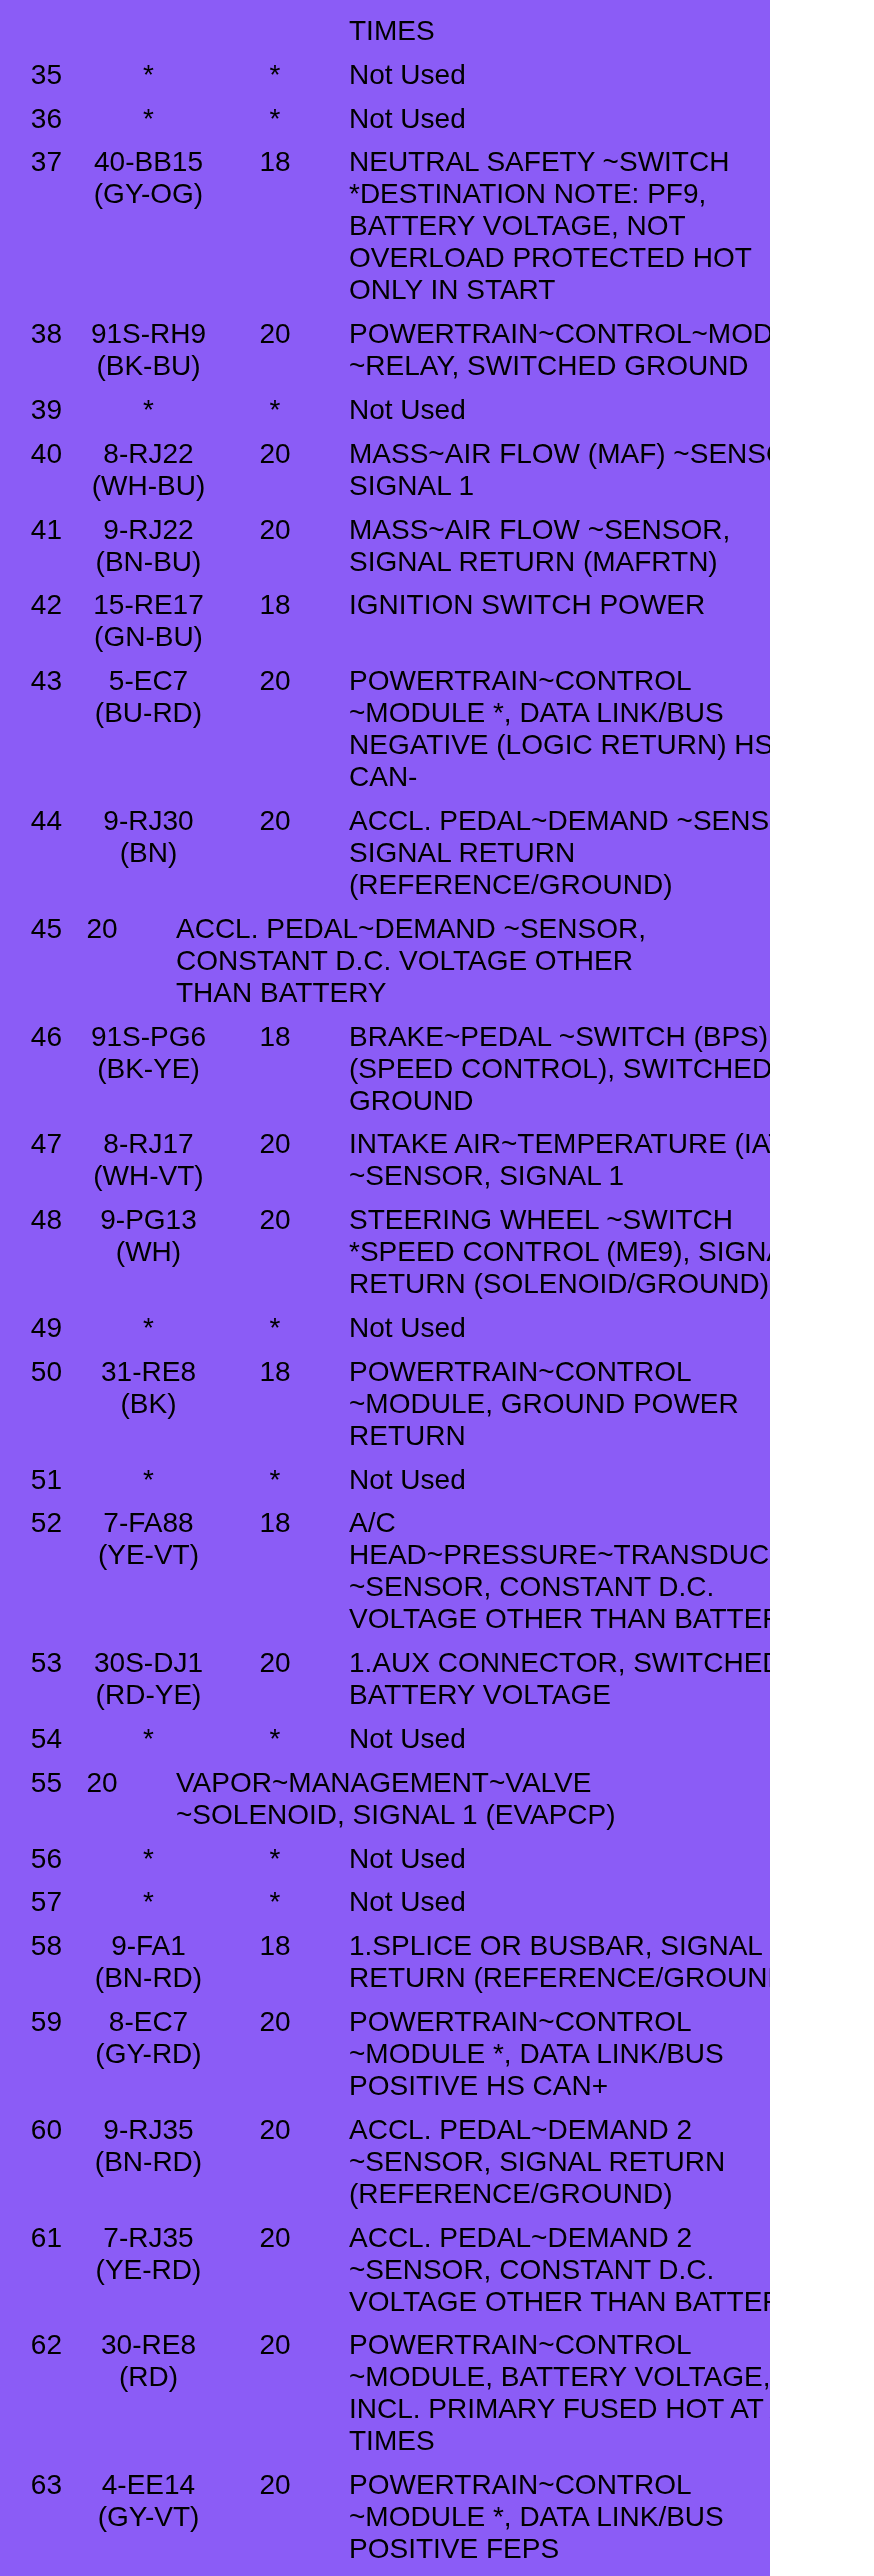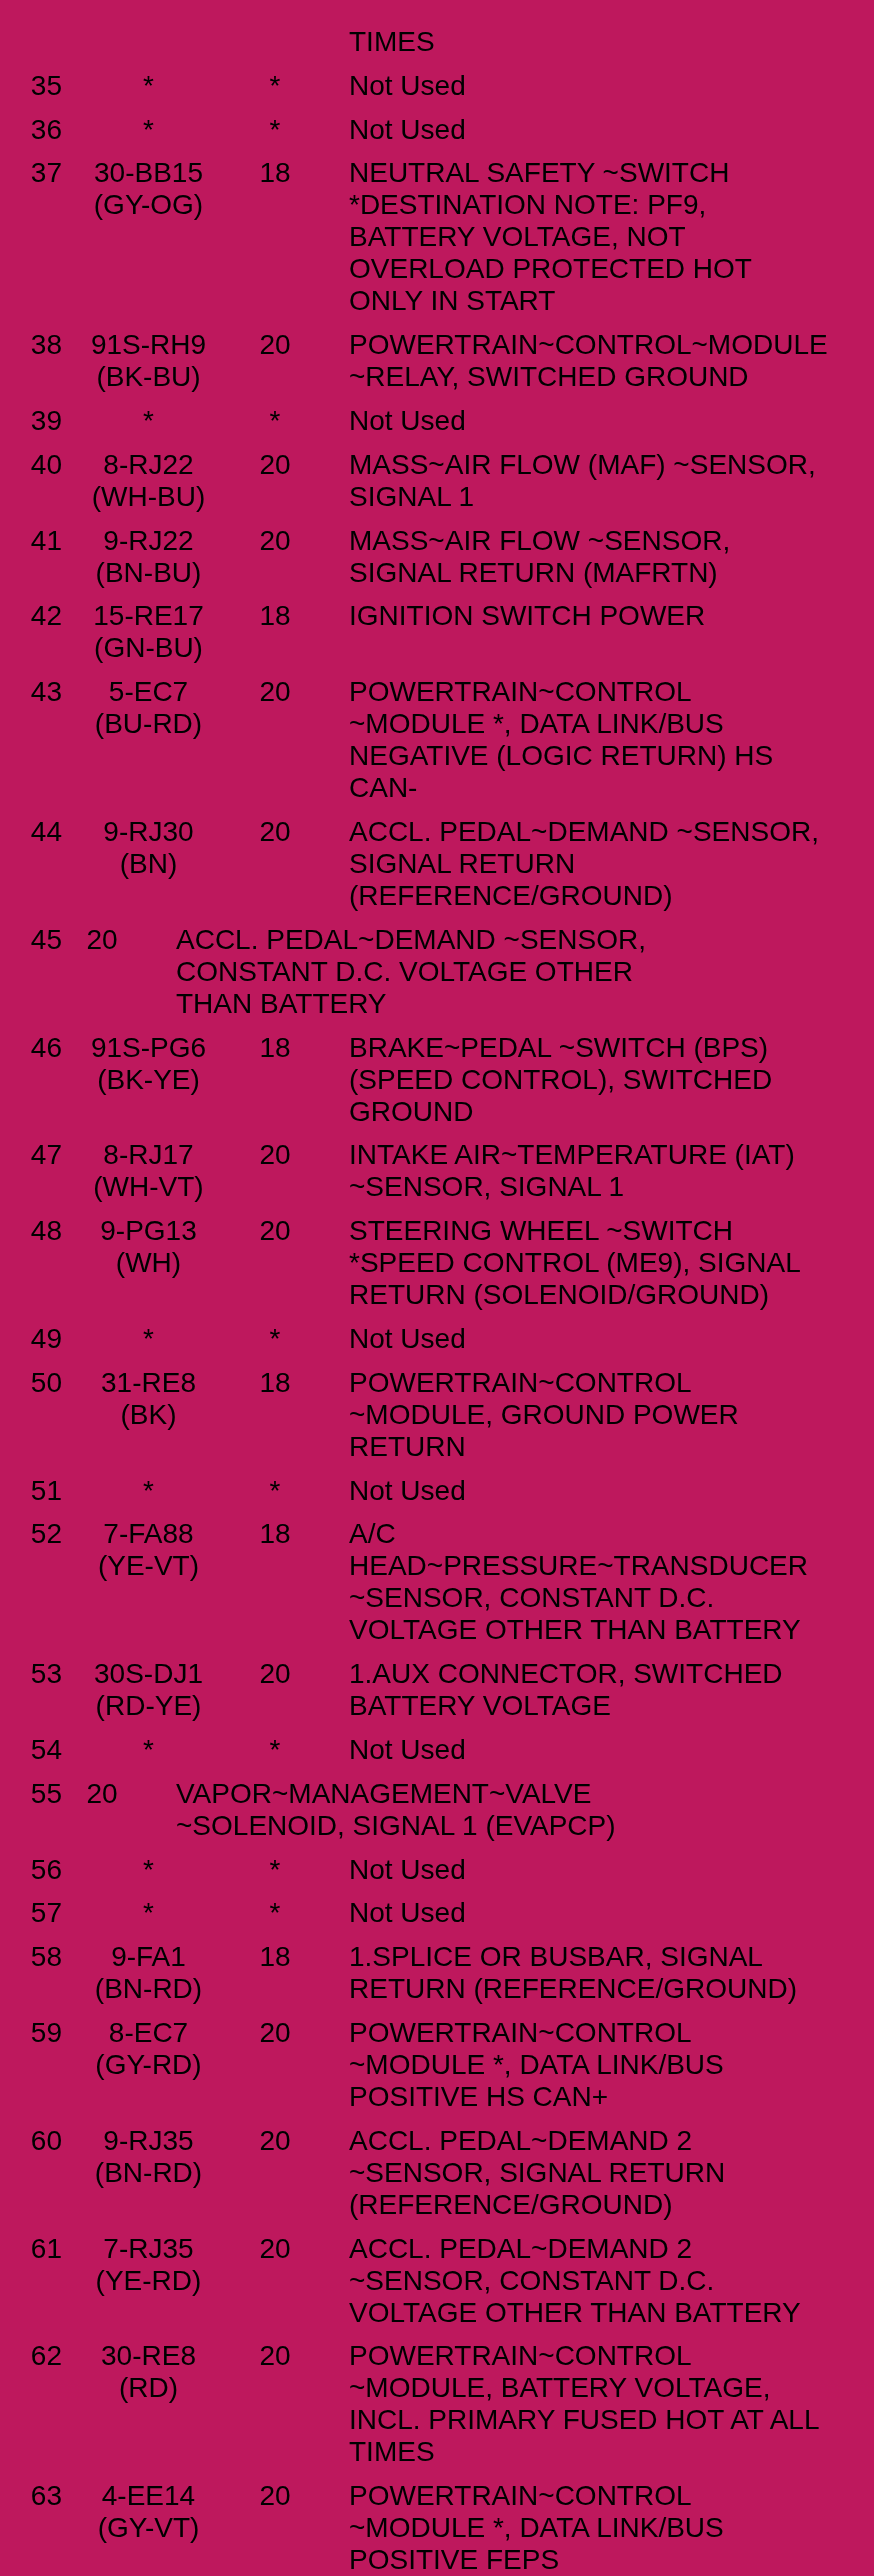--- a/index.html
+++ b/index.html
@@ -2,25 +2,25 @@
 <html style="font-size:14.5px"><head>
 <meta charset="utf-8">
 <style>
   html, body {
     margin: 0;
     padding: 0;
     background: #ffffff;
   }
   .page {
     position: relative;
-    width: 874px;
+    width: 770px;
     height: 2576px;
     box-sizing: border-box;
-    padding-top: 26px;
-    background: #be185d;
+    padding-top: 15px;
+    background: #8b5cf6;
     color: #000000;
     font-family: "Liberation Sans", "DejaVu Sans", sans-serif;
     font-size: 28px;
     line-height: 32px;
     overflow: hidden;
   }
   .pin-table {
     display: block;
   }
   .row {
@@ -74,21 +74,21 @@
 
   <div class="row">
     <div class="cell cell-pin">36</div>
     <div class="cell cell-circuit">*</div>
     <div class="cell cell-gauge">*</div>
     <div class="cell cell-function">Not Used</div>
   </div>
 
   <div class="row">
     <div class="cell cell-pin">37</div>
-    <div class="cell cell-circuit">30-BB15
+    <div class="cell cell-circuit">40-BB15
 (GY-OG)</div>
     <div class="cell cell-gauge">18</div>
     <div class="cell cell-function">NEUTRAL SAFETY ~SWITCH
 *DESTINATION NOTE: PF9,
 BATTERY VOLTAGE, NOT
 OVERLOAD PROTECTED HOT
 ONLY IN START</div>
   </div>
 
   <div class="row">

